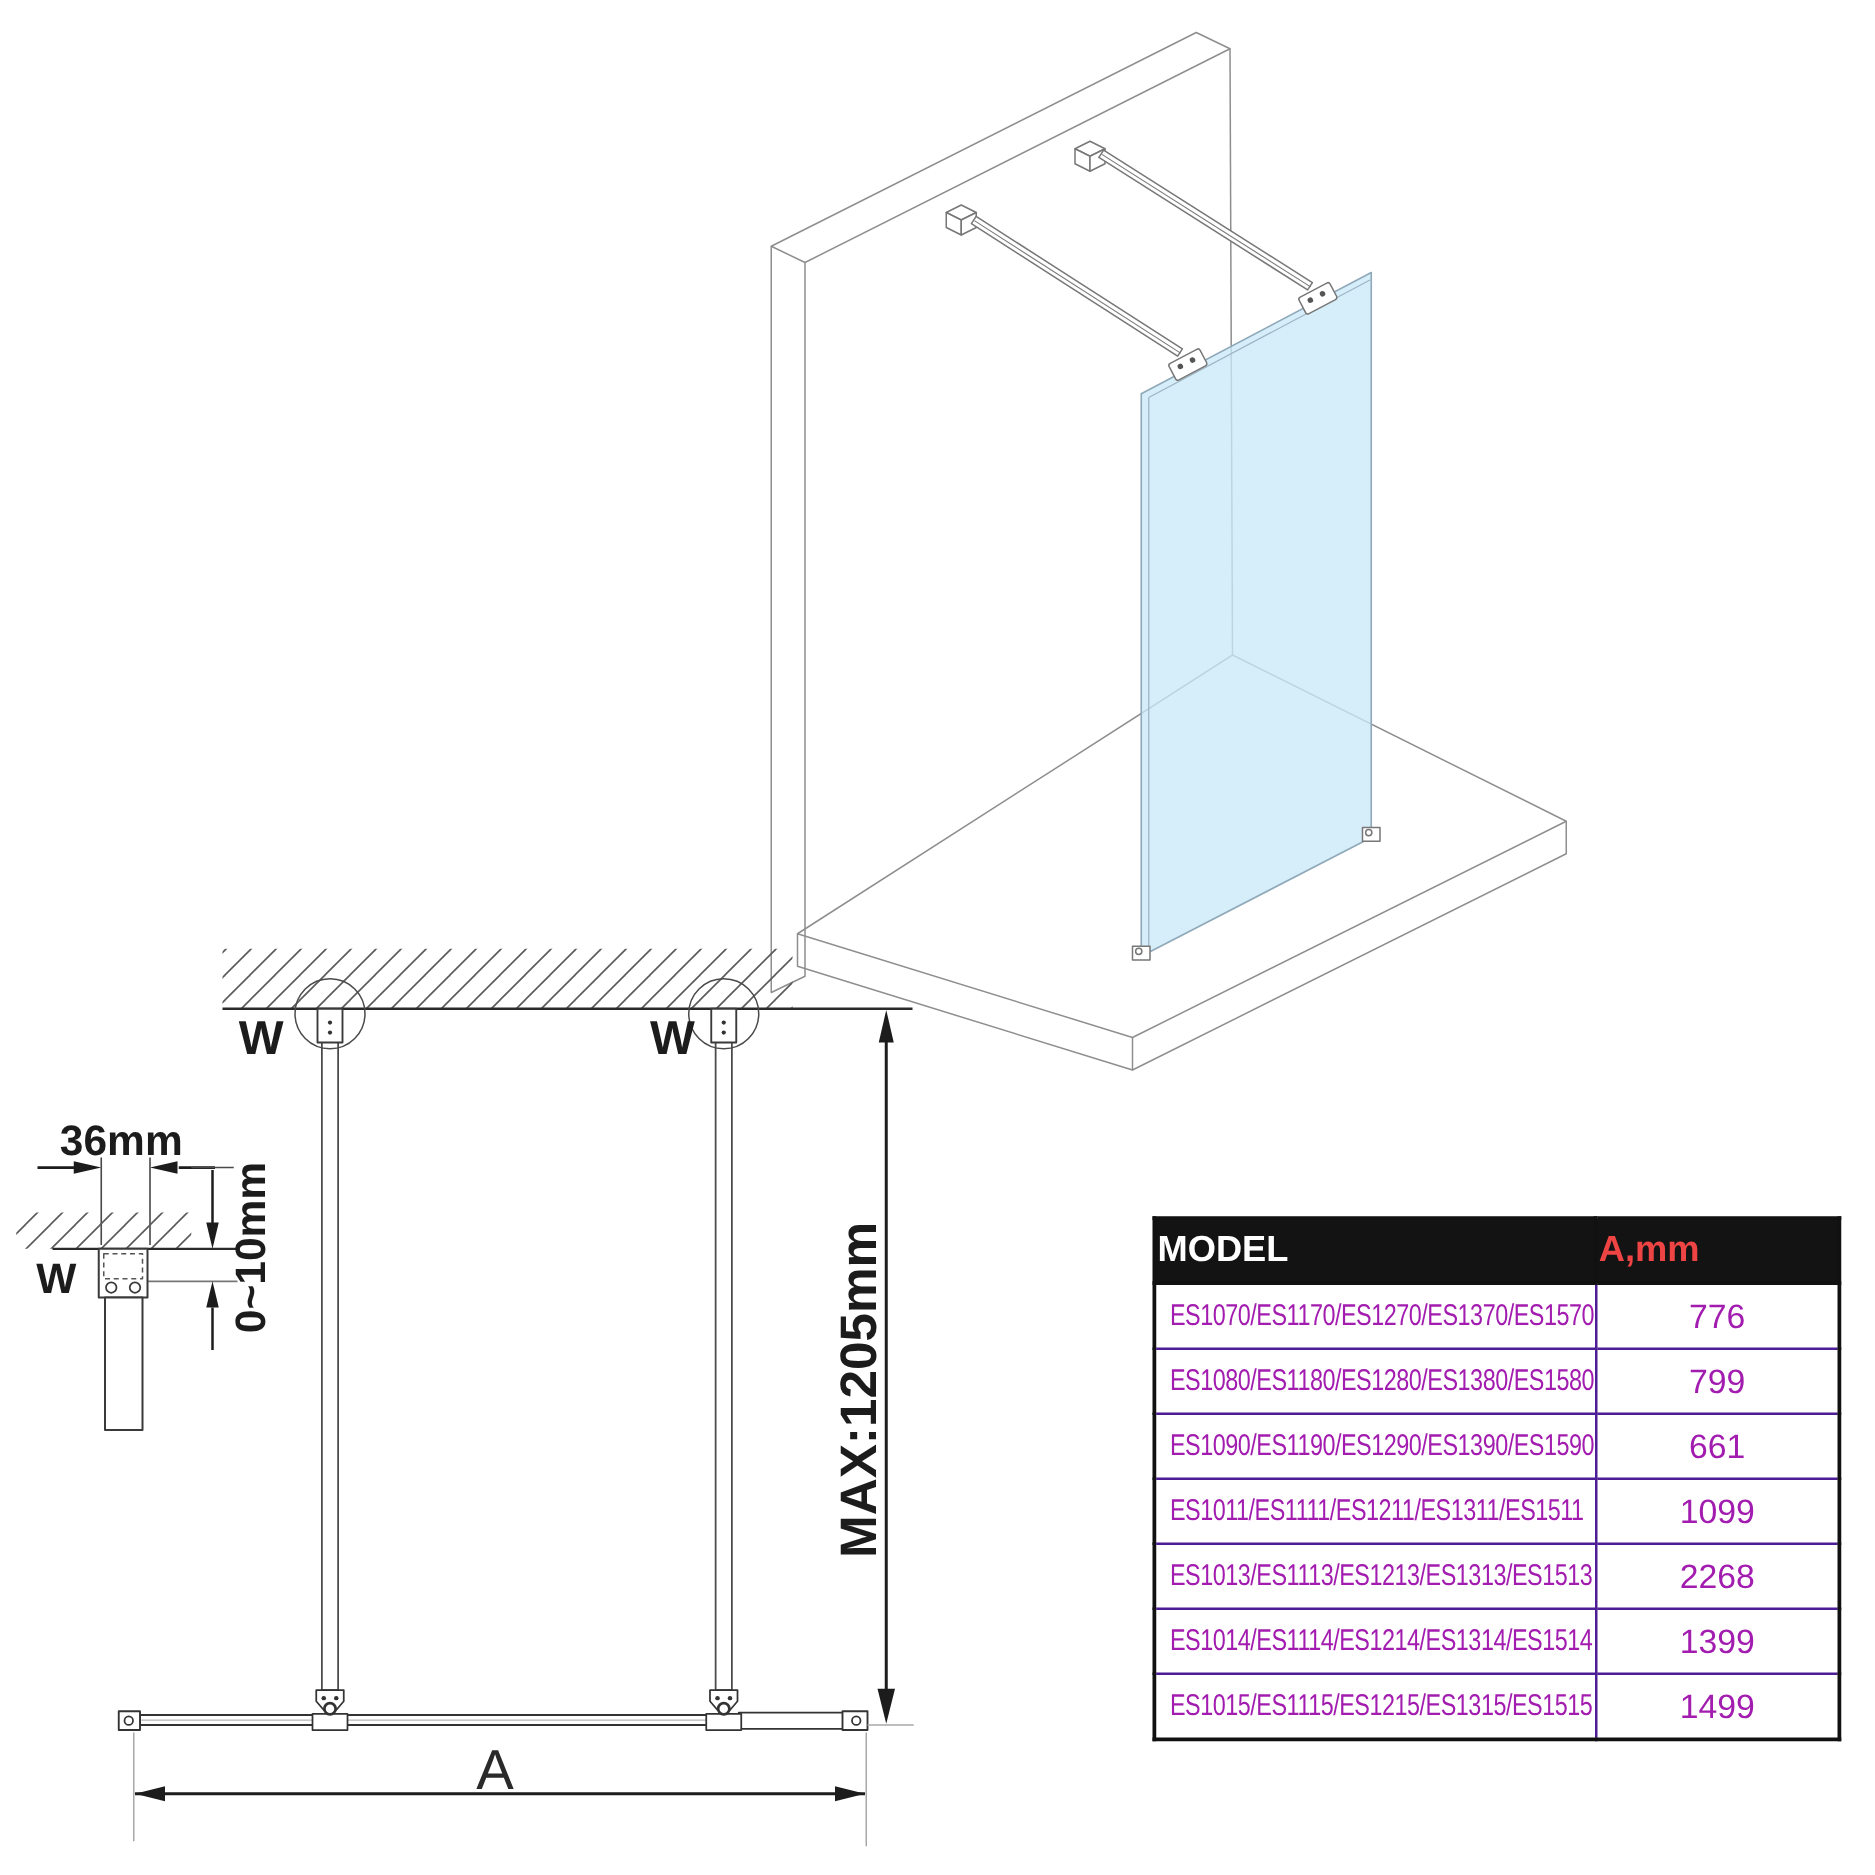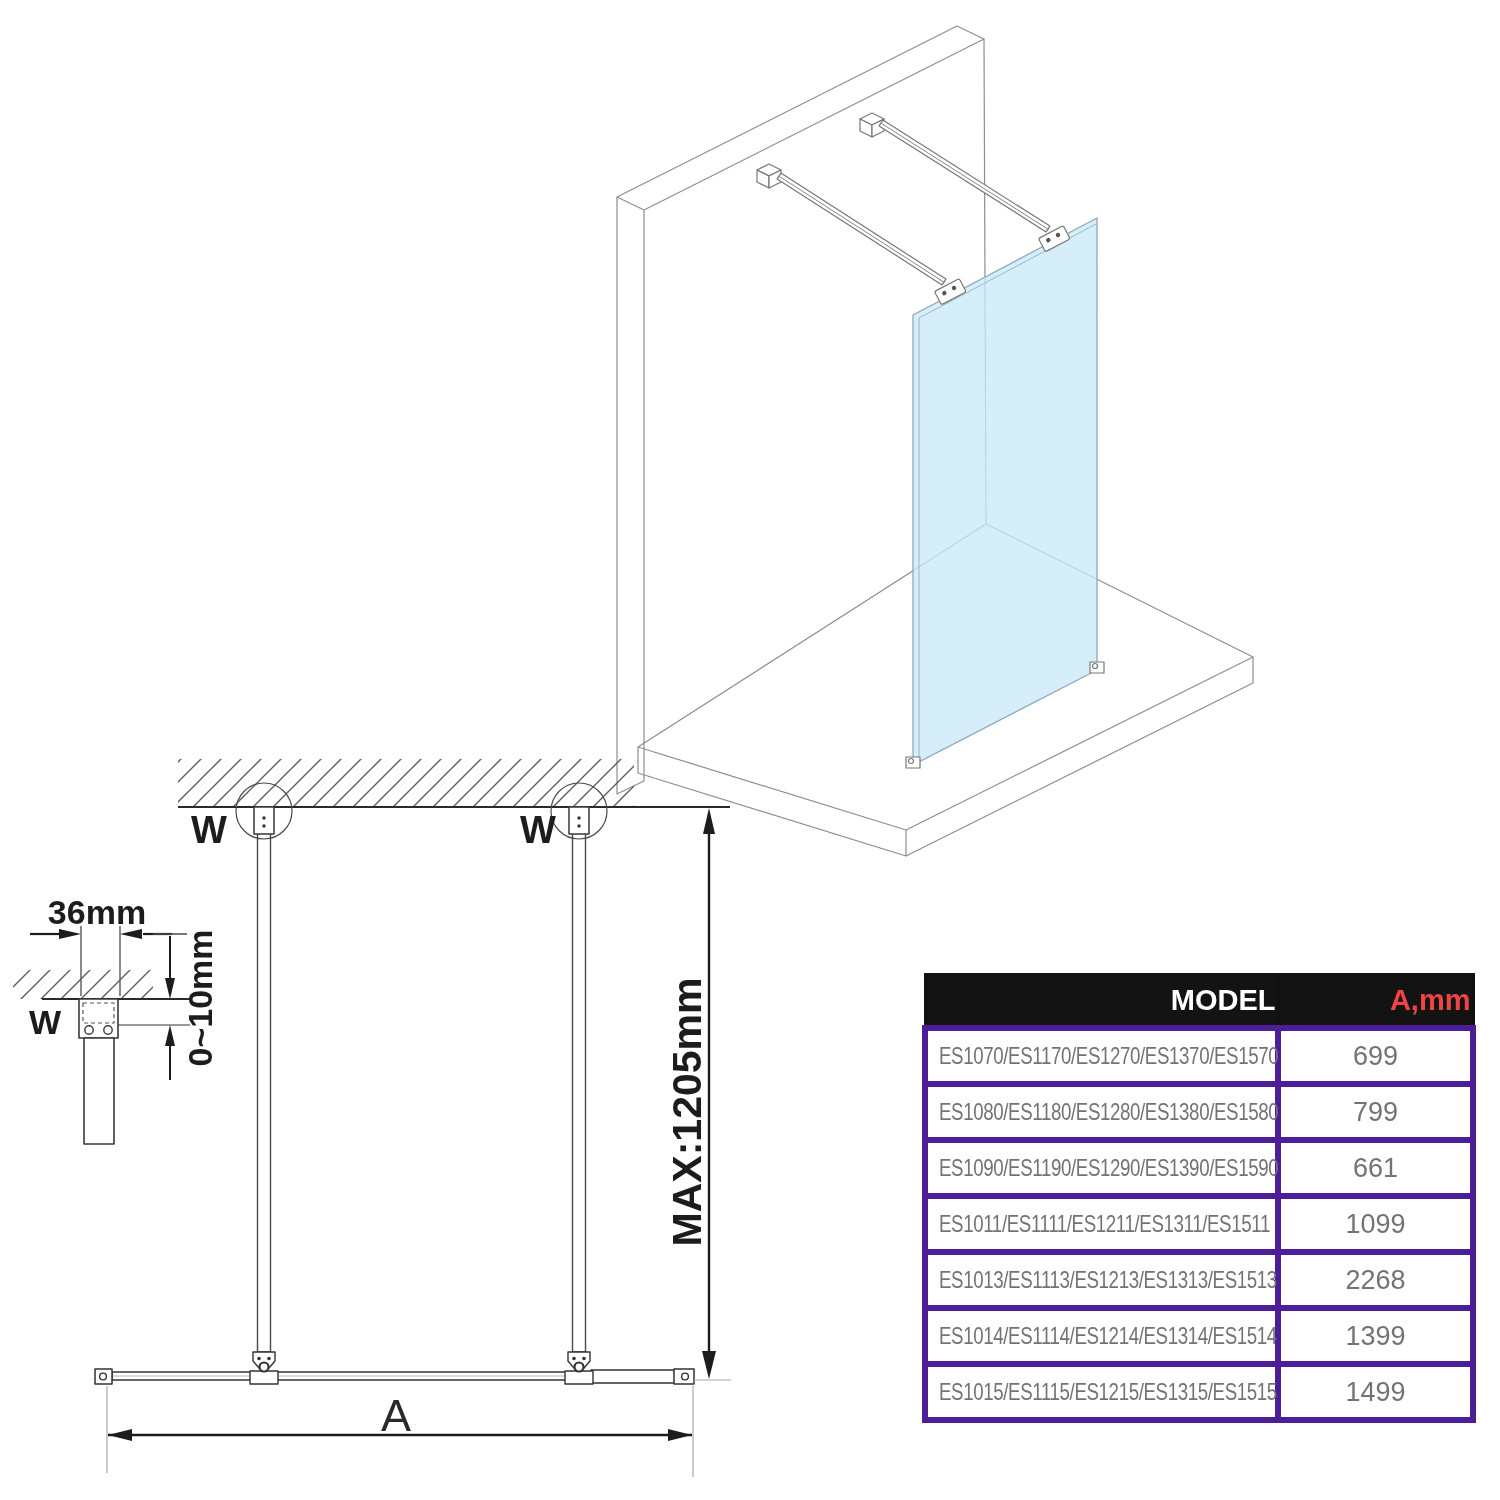--- a/index.html
+++ b/index.html
@@ -7,25 +7,25 @@
   #drawing{position:absolute;left:0;top:0;}
   
   .size-table{
     position:absolute;left:922px;top:973px;width:548px;
     border-collapse:collapse;table-layout:fixed;
     font-family:"Liberation Sans",sans-serif;
   }
   .size-table col.c1{width:353px;}
   .size-table col.c2{width:195px;}
   .size-table th{
-    height:47px;font-size:29px;font-weight:bold;text-align:right;
+    height:47px;font-size:29px;font-weight:bold;text-align:left;
     border:3px solid #111;
   }
   .size-table td{
-    height:48px;border:6px solid #4c1d95;background:#fff;color:#737373;
+    height:48px;border:2px solid #4c1d95;background:#fff;color:#a21caf;
     vertical-align:middle;overflow:visible;
   }
   .size-table{border:3px solid #111;}
   .size-table td.model{padding-left:11px;text-align:left;}
   .size-table td.amm{text-align:center;font-size:27px;}
   .model-text{
     display:inline-block;font-size:24px;letter-spacing:-0.5px;white-space:nowrap;
     transform:scaleX(0.78);transform-origin:left center;
   }
 </style>
@@ -218,21 +218,21 @@
     </colgroup>
   <thead>
     <tr>
       <th style="background:#131313;color:#ffffff;">MODEL</th>
       <th style="background:#131313;color:#ef4444;">A,mm</th>
     </tr>
   </thead>
   <tbody id="size-rows">
       <tr>
         <td class="model"><span class="model-text">ES1070/ES1170/ES1270/ES1370/ES1570</span></td>
-        <td class="amm">699</td>
+        <td class="amm">776</td>
       </tr>
       <tr>
         <td class="model"><span class="model-text">ES1080/ES1180/ES1280/ES1380/ES1580</span></td>
         <td class="amm">799</td>
       </tr>
       <tr>
         <td class="model"><span class="model-text">ES1090/ES1190/ES1290/ES1390/ES1590</span></td>
         <td class="amm">661</td>
       </tr>
       <tr>

